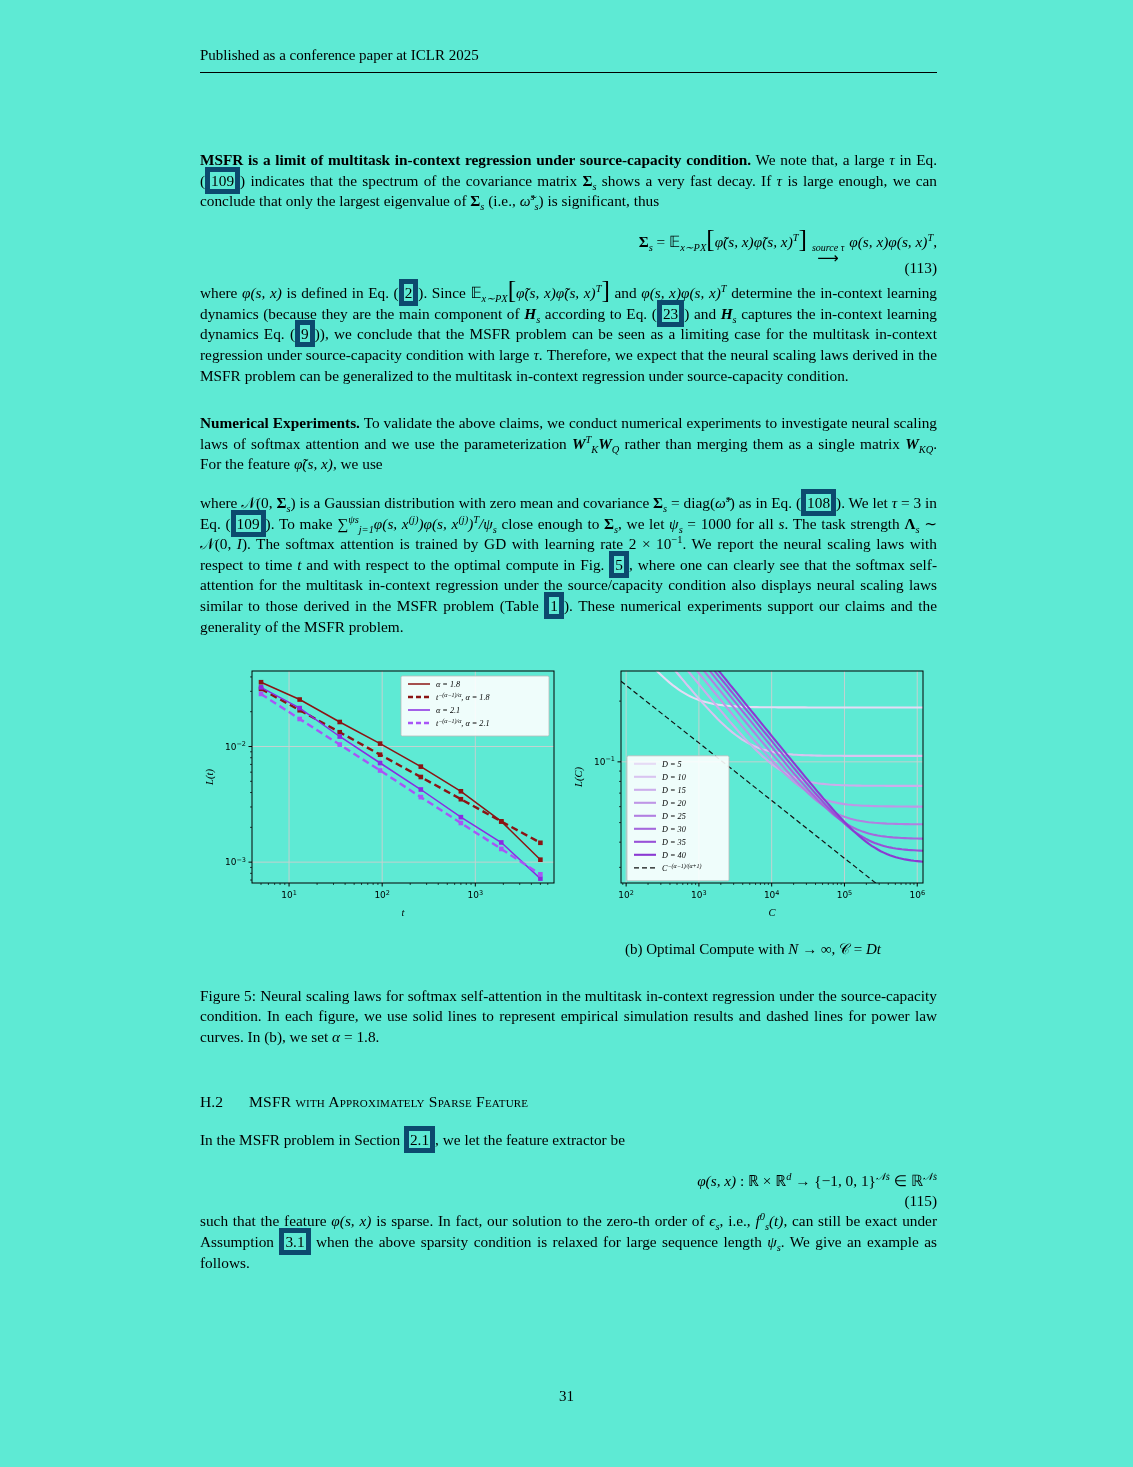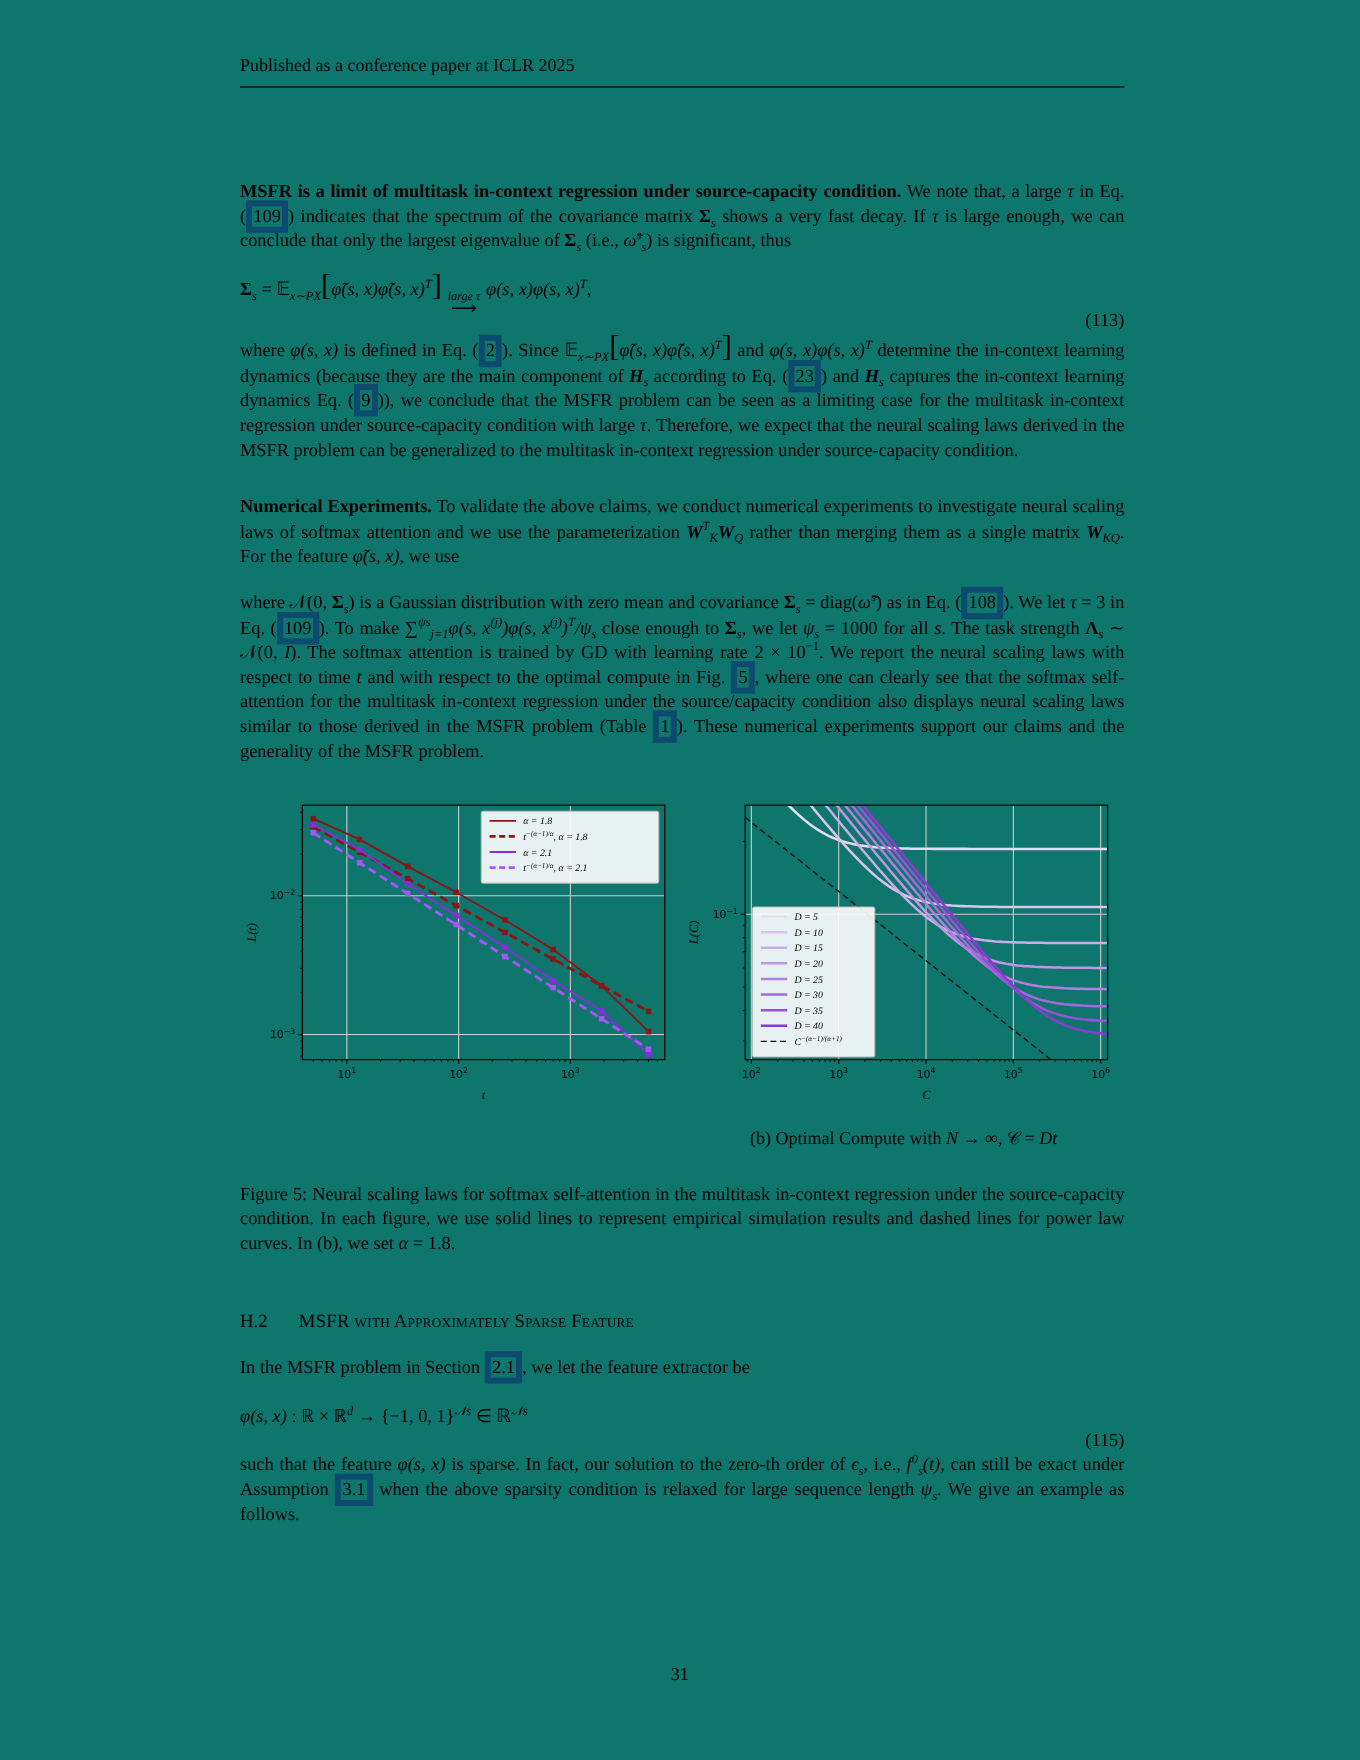--- a/index.html
+++ b/index.html
@@ -1,29 +1,29 @@
 <!DOCTYPE html>
 <html><head>
 <meta charset="utf-8">
 <style>
   html,body{margin:0;padding:0;background:#e8e8e8;}
-  .page{position:relative;width:1133px;height:1467px;background:#0f766e;margin:0 auto;
+  .page{position:relative;width:1133px;height:1467px;background:#5eead4;margin:0 auto;
         font-family:"Liberation Serif", serif;color:#000;overflow:hidden;}
   .header{position:absolute;left:200px;top:47px;width:736px;font-size:15px;}
   .header-rule{position:absolute;left:200px;top:72px;width:737px;border-top:1.6px solid #000;}
   .content{position:absolute;left:200px;top:142px;width:737px;font-size:15.3px;line-height:20.6px;text-align:justify;}
   p{margin:0;}
   .para{margin-top:18px;}
   .first{margin-top:8px;}
   .bold{font-weight:bold;}
   .it{font-style:italic;}
   .rlink{border:5px solid #0c4a6e;padding:0 1px;}
   .lg{font-size:165%;vertical-align:-14%;line-height:0;}
   sub,sup{font-size:68%;line-height:0;}
-  .eq{position:relative;margin:20px 0;text-align:left;}
+  .eq{position:relative;margin:20px 0;text-align:right;}
   .eq-body{display:inline-block;}
   .eq-num{position:absolute;right:0;top:50%;transform:translateY(-50%);margin-top:20px;}
   .ovstack{display:inline-flex;flex-direction:column;align-items:center;vertical-align:-4px;margin:0 5px;line-height:1;}
   .ovtop{font-size:10px;font-style:italic;line-height:1;}
   .ovarrow{font-size:15px;line-height:0.7;}
   .figure-row{margin-top:26px;display:flex;gap:1px;justify-content:center;}
   .chartfig{margin:0;width:368px;}
   .chartfig svg{display:block;}
   .subcap{margin-top:16px;text-align:center;font-size:15px;}
   .figure-caption{margin-top:26px;}
@@ -39,21 +39,21 @@
 
   <div class="header">Published as a conference paper at ICLR 2025</div>
   <div class="header-rule"></div>
 
   <div class="content">
 
     <p class="para first"><span class="bold">MSFR is a limit of multitask in-context regression under source-capacity condition.</span><span>  We note that, a large </span><span class="it">τ</span><span> in Eq. (</span><span class="rlink">109</span><span>) indicates that the spectrum of the covariance matrix </span><span class="bold">Σ</span><sub class="it">s</sub><span> shows a very fast decay. If </span><span class="it">τ</span><span> is large enough, we can conclude that only the largest eigenvalue of </span><span class="bold">Σ</span><sub class="it">s</sub><span> (i.e., </span><span class="it">ω̃</span><sup class="it">s</sup><sub class="it">s</sub><span>) is significant, thus</span></p>
 
     <div class="eq">
       <span class="eq-body"><span class="bold">Σ</span><sub class="it">s</sub><span> = 𝔼</span><sub class="it">x∼P</sub><sub class="it">X</sub><span class="lg">[</span><span class="it">φ̃(s, x)φ̃(s, x)</span><sup class="it">T</sup><span class="lg">]</span><span class="ovstack">
-            <span class="ovtop">large τ</span>
+            <span class="ovtop">source τ</span>
             <span class="ovarrow">⟶</span>
           </span><span class="it">φ(s, x)φ(s, x)</span><sup class="it">T</sup><span>,</span></span>
       <span class="eq-num">(113)</span>
     </div>
 
     <p class="para"><span>where </span><span class="it">φ(s, x)</span><span> is defined in Eq. (</span><span class="rlink">2</span><span>). Since 𝔼</span><sub class="it">x∼P</sub><sub class="it">X</sub><span class="lg">[</span><span class="it">φ̃(s, x)φ̃(s, x)</span><sup class="it">T</sup><span class="lg">]</span><span> and </span><span class="it">φ(s, x)φ(s, x)</span><sup class="it">T</sup><span> determine the in-context learning dynamics (because they are the main component of </span><span class="bold it">H</span><sub class="it">s</sub><span> according to Eq. (</span><span class="rlink">23</span><span>) and </span><span class="bold it">H</span><sub class="it">s</sub><span> captures the in-context learning dynamics Eq. (</span><span class="rlink">9</span><span>)), we conclude that the MSFR problem can be seen as a limiting case for the multitask in-context regression under source-capacity condition with large </span><span class="it">τ</span><span>.  Therefore, we expect that the neural scaling laws derived in the MSFR problem can be generalized to the multitask in-context regression under source-capacity condition.</span></p>
 
     <p class="para" style="margin-top:27px"><span class="bold">Numerical Experiments.</span><span>  To validate the above claims, we conduct numerical experiments to investigate neural scaling laws of softmax attention and we use the parameterization </span><span class="bold it">W</span><sup class="it">T</sup><sub class="it">K</sub><span class="bold it">W</span><sub class="it">Q</sub><span> rather than merging them as a single matrix </span><span class="bold it">W</span><sub class="it">KQ</sub><span>. For the feature </span><span class="it">φ̃(s, x)</span><span>, we use</span></p>
 
 

